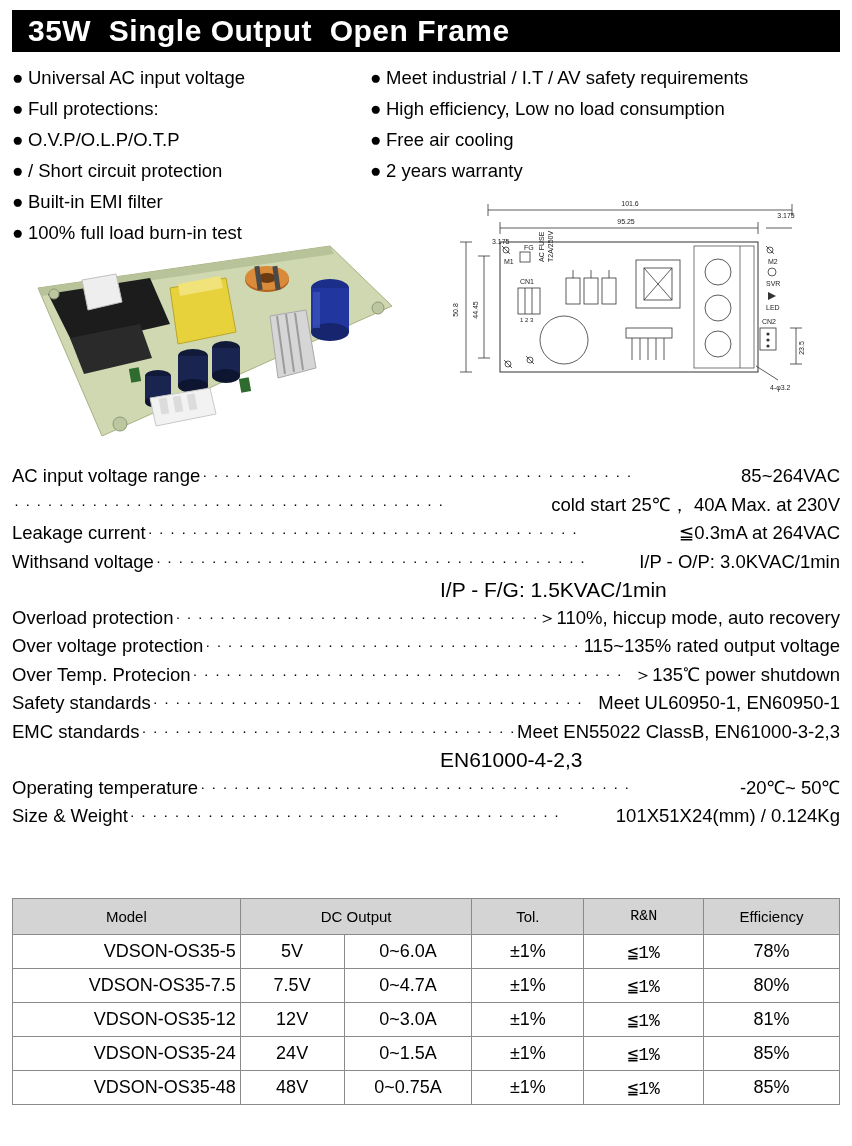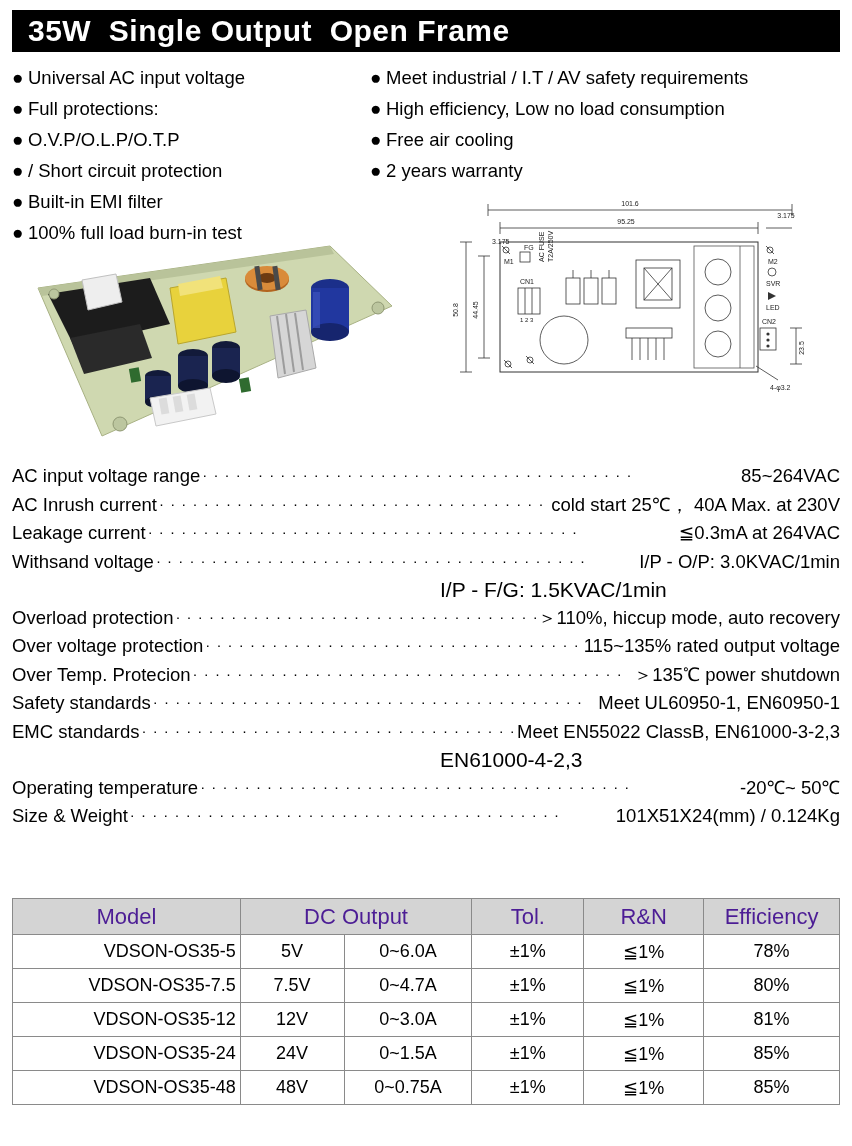--- a/index.html
+++ b/index.html
@@ -115,33 +115,33 @@
   }
   .model-table th, .model-table td {
     border: 1px solid #8a8a8a;
     height: 34px;
     text-align: center;
     font-weight: normal;
     padding: 0 4px;
   }
   .model-table thead th {
     background: #d4d4d4;
-    color: #4c1d95;
-    font-size: 22px;
+    color: #000000;
+    font-size: 15px;
     height: 36px;
   }
   .model-table td.model-cell {
     text-align: right;
     padding-left: 20px;
   }
   .col-model { width: 228px; }
   .col-volt  { width: 104px; }
   .col-amp   { width: 128px; }
   .col-tol   { width: 112px; }
-  .col-rn    { width: 120px; }
+  .col-rn    { width: 120px; font-family: Liberation Mono, monospace; }
   .col-eff   { width: 136px; }
 </style>
 </head>
 <body>
 
 <div class="page">
 
   <div class="title-bar">
     <div class="title-text">35W  Single Output  Open Frame</div>
   </div>
@@ -354,21 +354,20 @@
 
   <div class="specs">
 
     <div class="spec-row">
       <span class="spec-label">AC input voltage range</span>
       <span class="spec-dots">· · · · · · · · · · · · · · · · · · · · · · · · · · · · · · · · · · · · · · ·</span>
       <span class="spec-value">85~264VAC</span>
     </div>
 
     <div class="spec-row">
-      <span class="spec-label">AC Inrush current</span>
       <span class="spec-dots">· · · · · · · · · · · · · · · · · · · · · · · · · · · · · · · · · · · · · · ·</span>
       <span class="spec-value">cold start 25℃， 40A  Max. at  230V</span>
     </div>
 
     <div class="spec-row">
       <span class="spec-label">Leakage current</span>
       <span class="spec-dots">· · · · · · · · · · · · · · · · · · · · · · · · · · · · · · · · · · · · · · ·</span>
       <span class="spec-value">≦0.3mA at 264VAC</span>
     </div>
 

